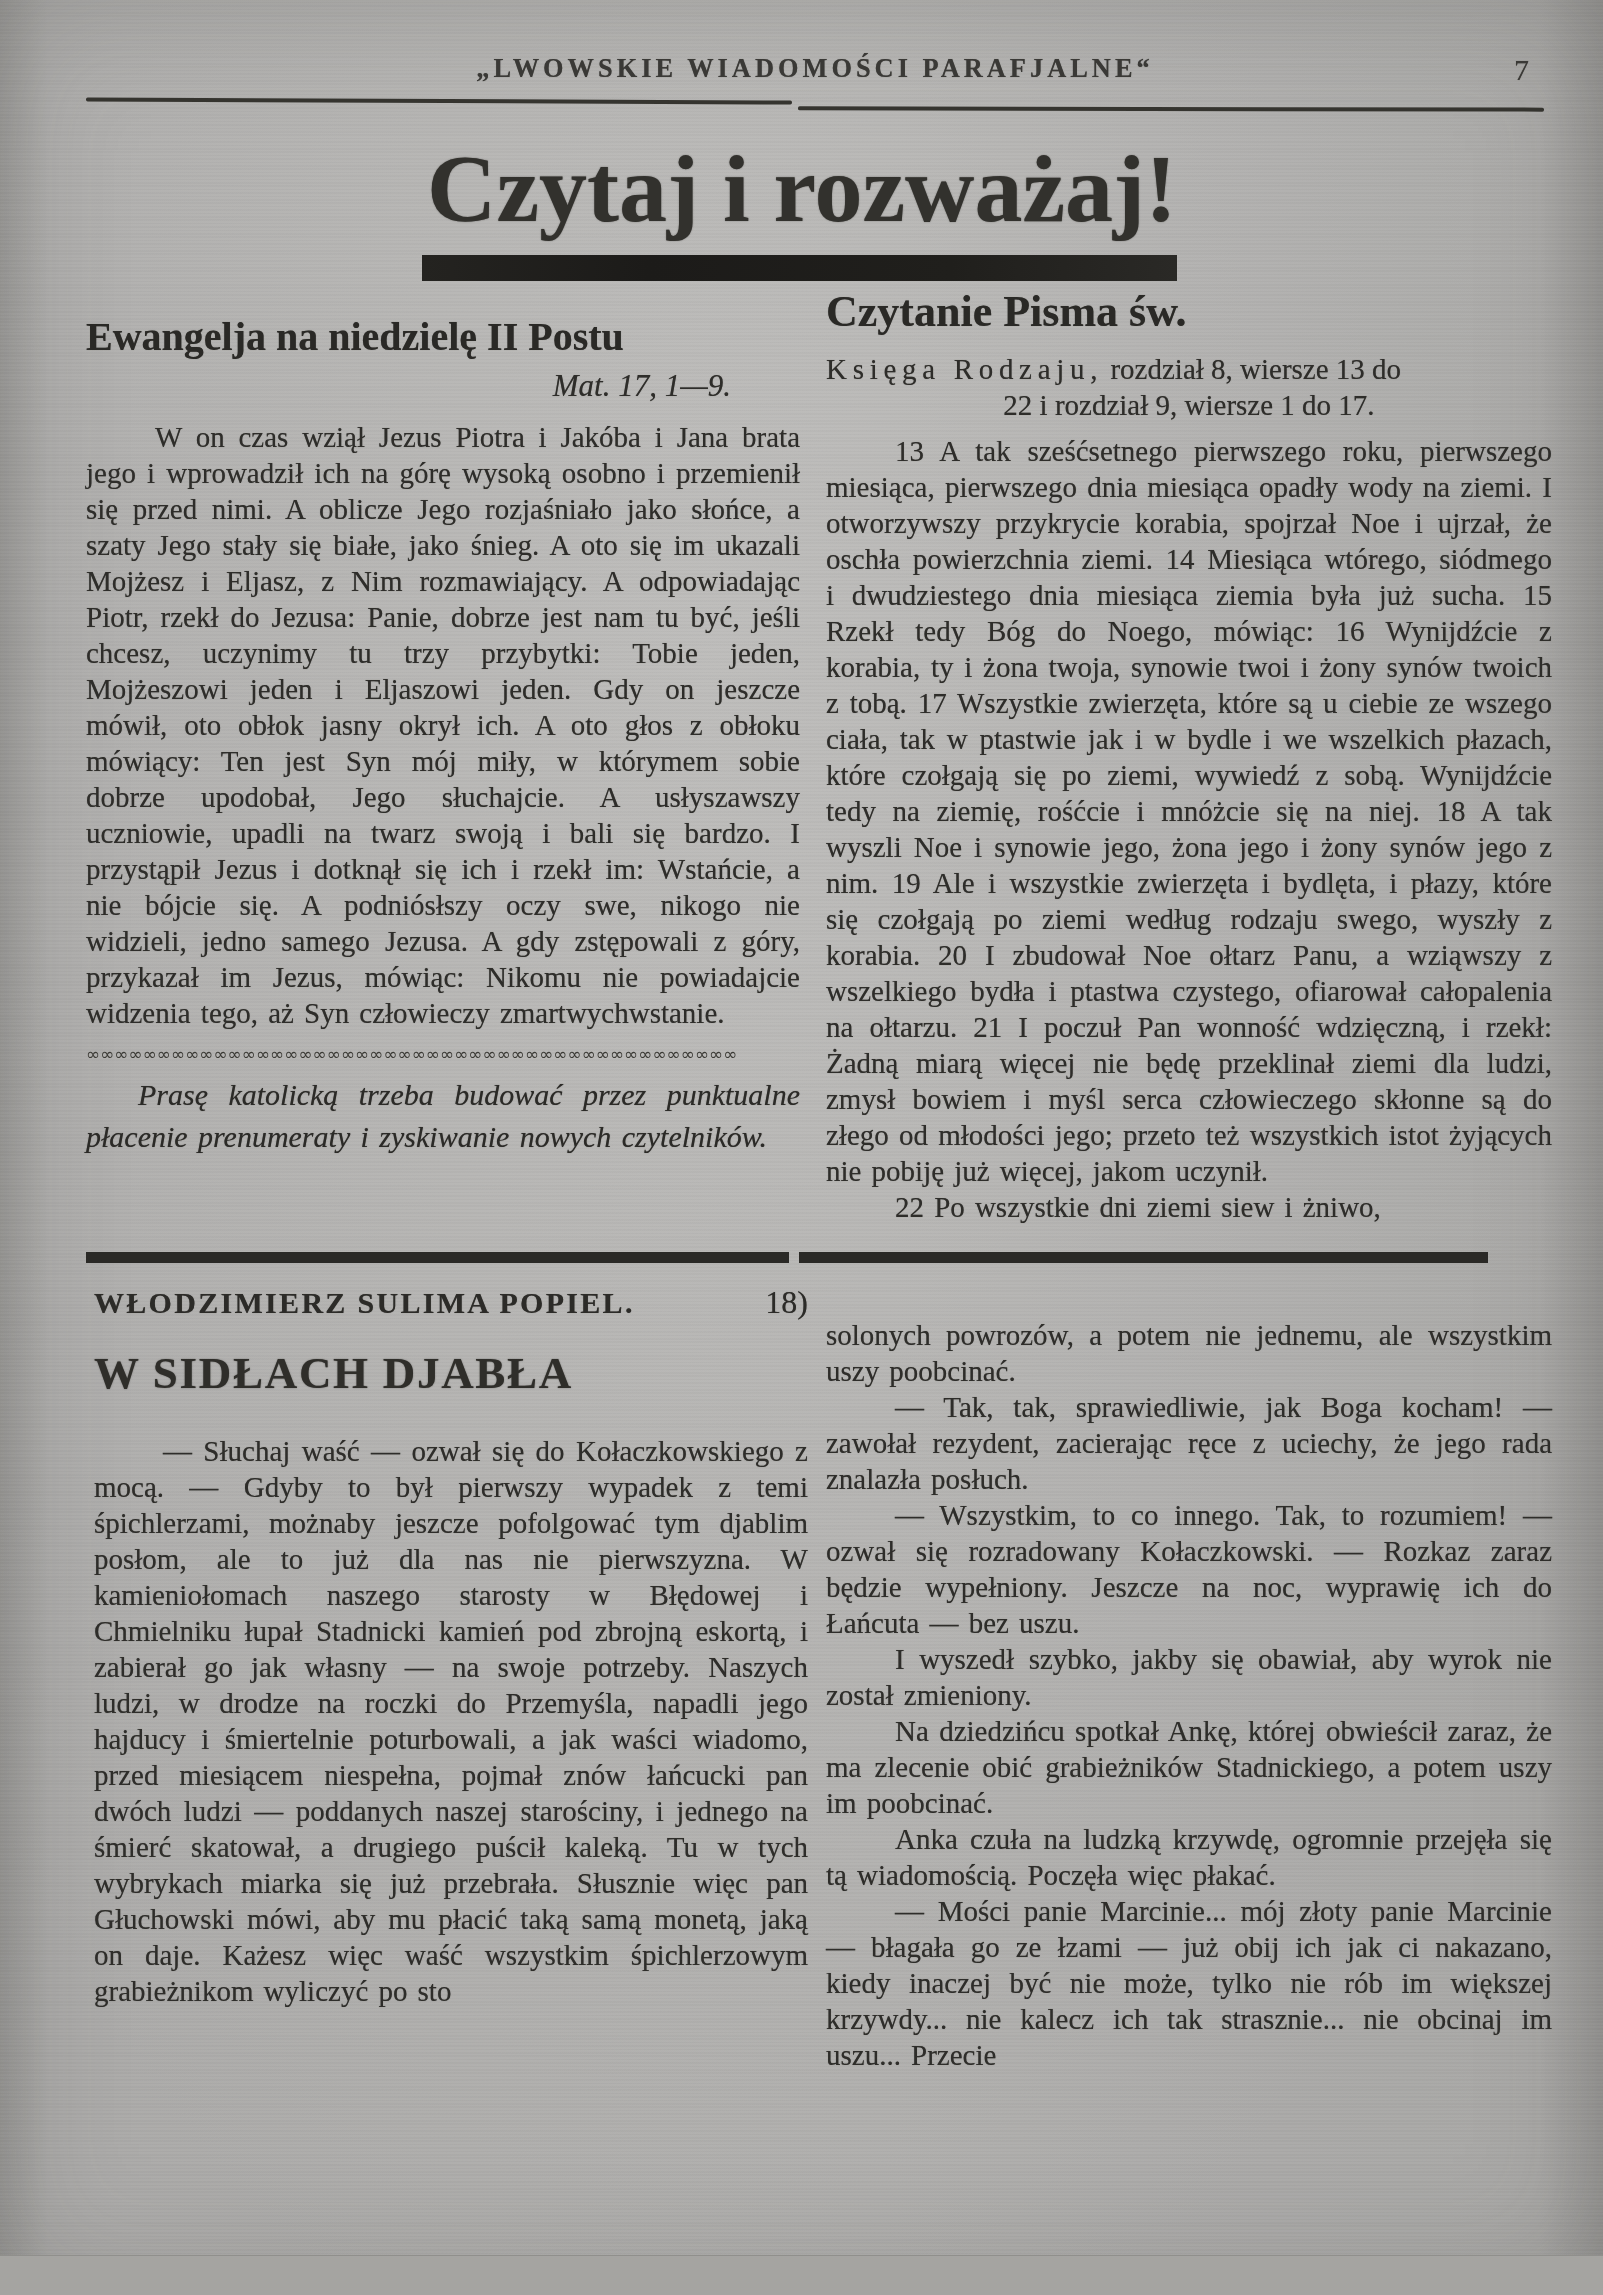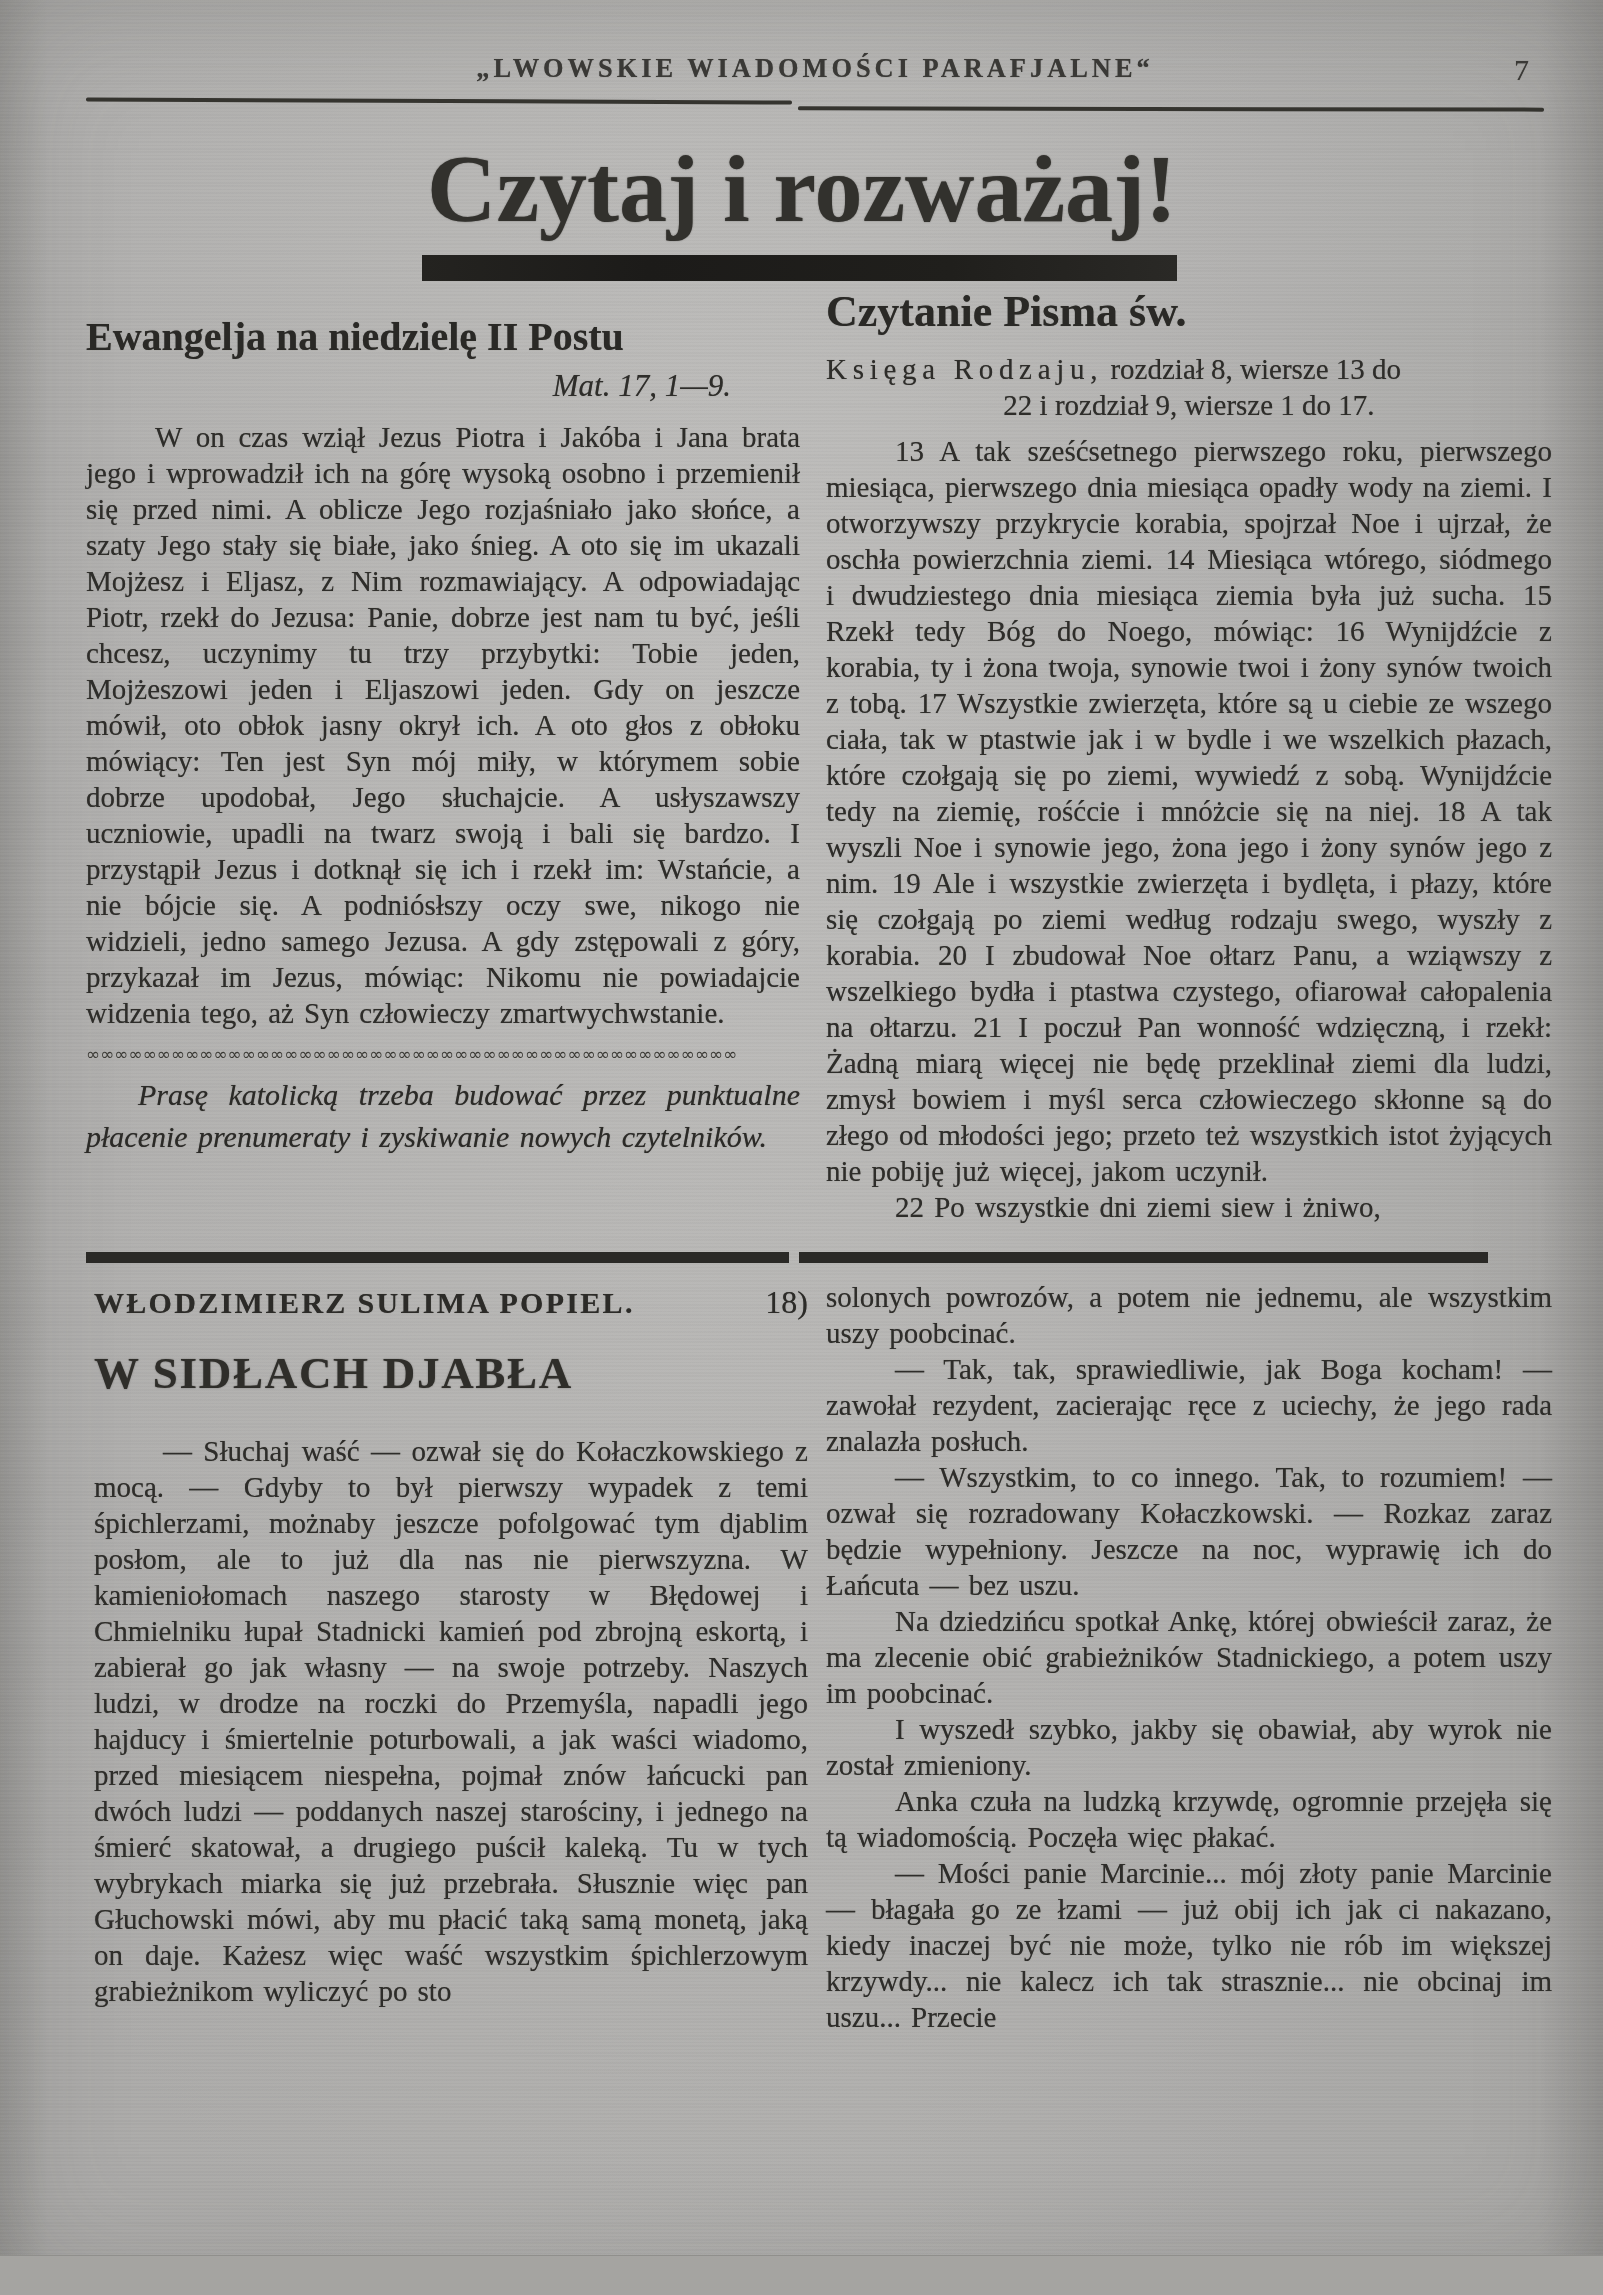--- a/index.html
+++ b/index.html
@@ -42,21 +42,21 @@
   .title-bar{
     position:absolute; top:255px; left:422px; width:755px; height:26.4px;
     background:linear-gradient(90deg,#242320,#1c1b19 30%,#201f1c 70%,#2a2926);
   }
 
   
   .col{ position:absolute; }
   .col-left1 { top:313px;  left:86px;  width:714px; }
   .col-right1{ top:286px;  left:826px; width:726px; }
   .col-left2 { top:1284px; left:94px;  width:714px; }
-  .col-right2{ top:1279px; left:826px; width:726px; }
+  .col-right2{ top:1317px; left:826px; width:726px; }
 
   .para{
     margin:0; font-size:29px; line-height:36px;
     text-align:justify; word-spacing:2.9px;
   }
   .indent{ text-indent:69px; }
 
   
   .gospel-heading{ margin:0; font-size:40px; font-weight:bold; color:#2a2926; }
   .gospel-reference{ margin:8px 69px 15px 0; font-size:31px; font-style:italic; text-align:right; }
@@ -141,21 +141,21 @@
       <span class="installment ink">18)</span>
     </div>
     <h1 class="serial-title">W SIDŁACH DJABŁA</h1>
     <p class="para indent ink">— Słuchaj waść — ozwał się do Kołaczkowskiego z mocą. — Gdyby to był pierwszy wypadek z temi śpichlerzami, możnaby jeszcze pofolgować tym djablim posłom, ale to już dla nas nie pierwszyzna. W kamieniołomach naszego starosty w Błędowej i Chmielniku łupał Stadnicki kamień pod zbrojną eskortą, i zabierał go jak własny — na swoje potrzeby. Naszych ludzi, w drodze na roczki do Przemyśla, napadli jego hajducy i śmiertelnie poturbowali, a jak waści wiadomo, przed miesiącem niespełna, pojmał znów łańcucki pan dwóch ludzi — poddanych naszej starościny, i jednego na śmierć skatował, a drugiego puścił kaleką. Tu w tych wybrykach miarka się już przebrała. Słusznie więc pan Głuchowski mówi, aby mu płacić taką samą monetą, jaką on daje. Każesz więc waść wszystkim śpichlerzowym grabieżnikom wyliczyć po sto</p>
   </div>
 
   <div class="col col-right2">
     <p class="para ink">solonych powrozów, a potem nie jednemu, ale wszystkim uszy poobcinać.</p>
     <p class="para indent ink">— Tak, tak, sprawiedliwie, jak Boga kocham! — zawołał rezydent, zacierając ręce z uciechy, że jego rada znalazła posłuch.</p>
     <p class="para indent ink">— Wszystkim, to co innego. Tak, to rozumiem! — ozwał się rozradowany Kołaczkowski. — Rozkaz zaraz będzie wypełniony. Jeszcze na noc, wyprawię ich do Łańcuta — bez uszu.</p>
+    <p class="para indent ink">I wyszedł szybko, jakby się obawiał, aby wyrok nie został zmieniony.</p>
     <p class="para indent ink">Na dziedzińcu spotkał Ankę, której obwieścił zaraz, że ma zlecenie obić grabieżników Stadnickiego, a potem uszy im poobcinać.</p>
-    <p class="para indent ink">I wyszedł szybko, jakby się obawiał, aby wyrok nie został zmieniony.</p>
     <p class="para indent ink">Anka czuła na ludzką krzywdę, ogromnie przejęła się tą wiadomością. Poczęła więc płakać.</p>
     <p class="para indent ink">— Mości panie Marcinie... mój złoty panie Marcinie — błagała go ze łzami — już obij ich jak ci nakazano, kiedy inaczej być nie może, tylko nie rób im większej krzywdy... nie kalecz ich tak strasznie... nie obcinaj im uszu... Przecie</p>
   </div>
 
   <div class="bottom-edge"></div>
 </div>
 
 
 </body></html>

